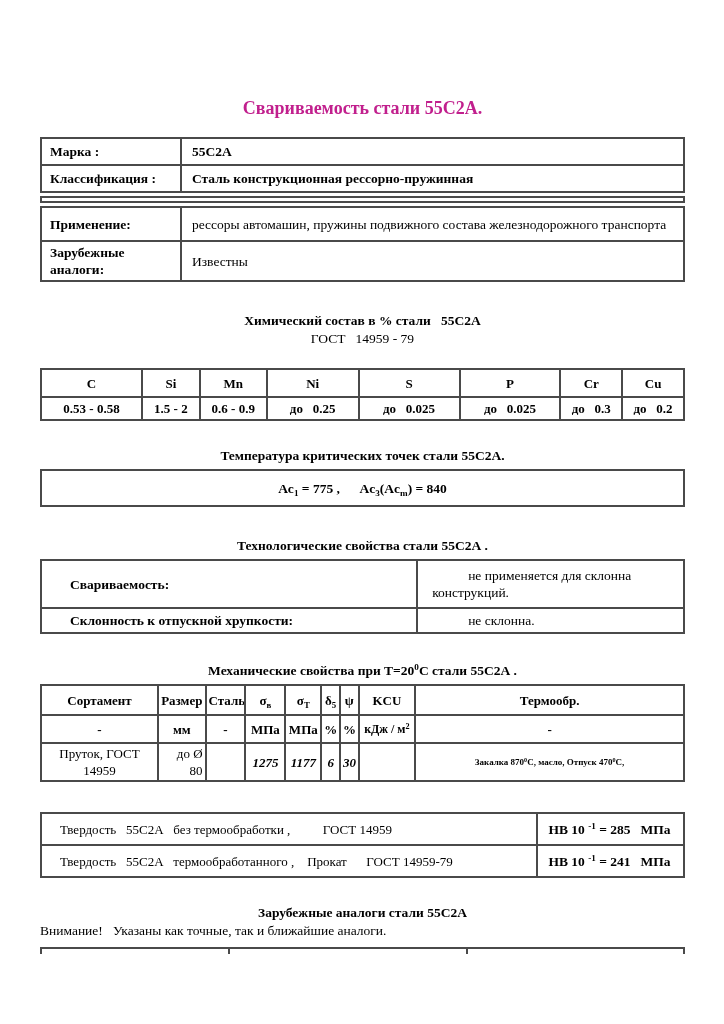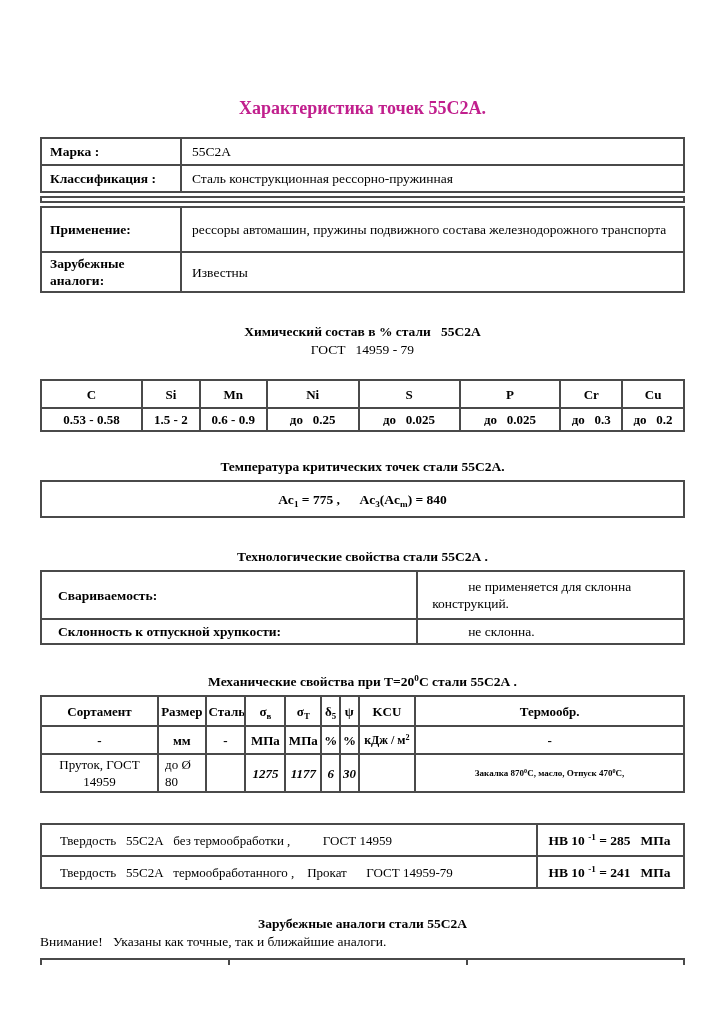--- a/index.html
+++ b/index.html
@@ -18,55 +18,55 @@
   }
 
   table { border-collapse:collapse; width:100%; table-layout:fixed; }
   td { border:2px solid var(--border,#4a4a4a); padding:2px 6px; vertical-align:middle;
        font-size:13.5px; line-height:17px; white-space:pre-wrap; overflow:hidden; }
 
   
   .t-info { margin-top:18px; }
   .t-info td.lbl { font-weight:bold; padding-left:8px; }
   .t-info td.val { padding-left:10px; }
-  .row-h27 td { height:27px; }
-  .row-h45 td { height:45px;border-radius:19px; }
+  .row-h27 td { height:27px;font-weight:bold; }
+  .row-h45 td { height:34px;border-radius:19px; }
   .row-h40 td { height:40px; }
   .spacer-strip { margin-top:3px; }
   .spacer-strip td { height:5px; padding:0; }
   .t-info2 { margin-top:3px; }
 
   .sec-title { text-align:center; font-weight:bold; font-size:13.5px; line-height:18px; }
   .sec-sub   { text-align:center; font-size:13.5px; line-height:18px; }
 
   
   .t-chem { margin-top:20px; }
   .t-chem td { text-align:center; font-weight:bold; font-size:13px; padding:2px 2px; }
   .t-chem .hrow td { height:28px; }
   .t-chem .vrow td { height:22px; }
 
   
   .t-crit { margin-top:4px; }
   .t-crit td { height:36px; text-align:center; font-weight:bold; font-size:13.5px; }
 
   
   .t-tech { margin-top:4px; }
-  .t-tech td.lbl { font-weight:bold; padding-left:16px; }
+  .t-tech td.lbl { font-weight:bold; padding-left:28px; }
   .t-tech td.val { padding-left:14px; text-indent:36px; }
   .t-tech .r1 td { height:48px; }
   .t-tech .r2 td, .t-tech .r3 td { height:25px; }
 
   
   .t-mech { margin-top:4px; }
   .t-mech td { text-align:center; font-size:13px; padding:1px 2px; }
   .t-mech .hrow td { height:30px; font-weight:bold; }
   .t-mech .urow td { height:28px; font-weight:bold; }
   .t-mech .drow td { height:28px; }
   .t-mech .drow td.bold { font-weight:bold;font-style:italic; }
-  .t-mech td.left { text-align:left; padding-left:6px; }
+  .t-mech td.left { text-align:right; padding-left:6px; }
   .t-mech td.tiny { font-size:9px; font-weight:bold; line-height:11px; }
   .t-mech td.kcu-unit { font-size:12px; }
 
   
   .t-hard { margin-top:30px; }
   .t-hard td { height:32px; }
   .t-hard td.desc { padding-left:18px; font-size:13px;margin-top:8px; }
   .t-hard td.hv { font-weight:bold; font-size:13.5px; padding-left:10px;border-radius:6px; }
 
   
@@ -82,21 +82,21 @@
   .mt25 { margin-top:26px; }
   .mt28 { margin-top:28px; }
   .mt26 { margin-top:26px; }
 </style>
 </head>
 <body>
 
 <div class="page">
   <div class="content">
 
-    <div class="doc-title">Характеристика точек 55С2А.</div>
+    <div class="doc-title">Свариваемость стали 55С2А.</div>
 
     <table class="t-info">
       <colgroup>
           <col style="width:140px">
           <col>
         </colgroup>
       <tbody>
           <tr class="row-h27">
         <td class="lbl">Марка :</td>
         <td class="val">55С2А</td>

